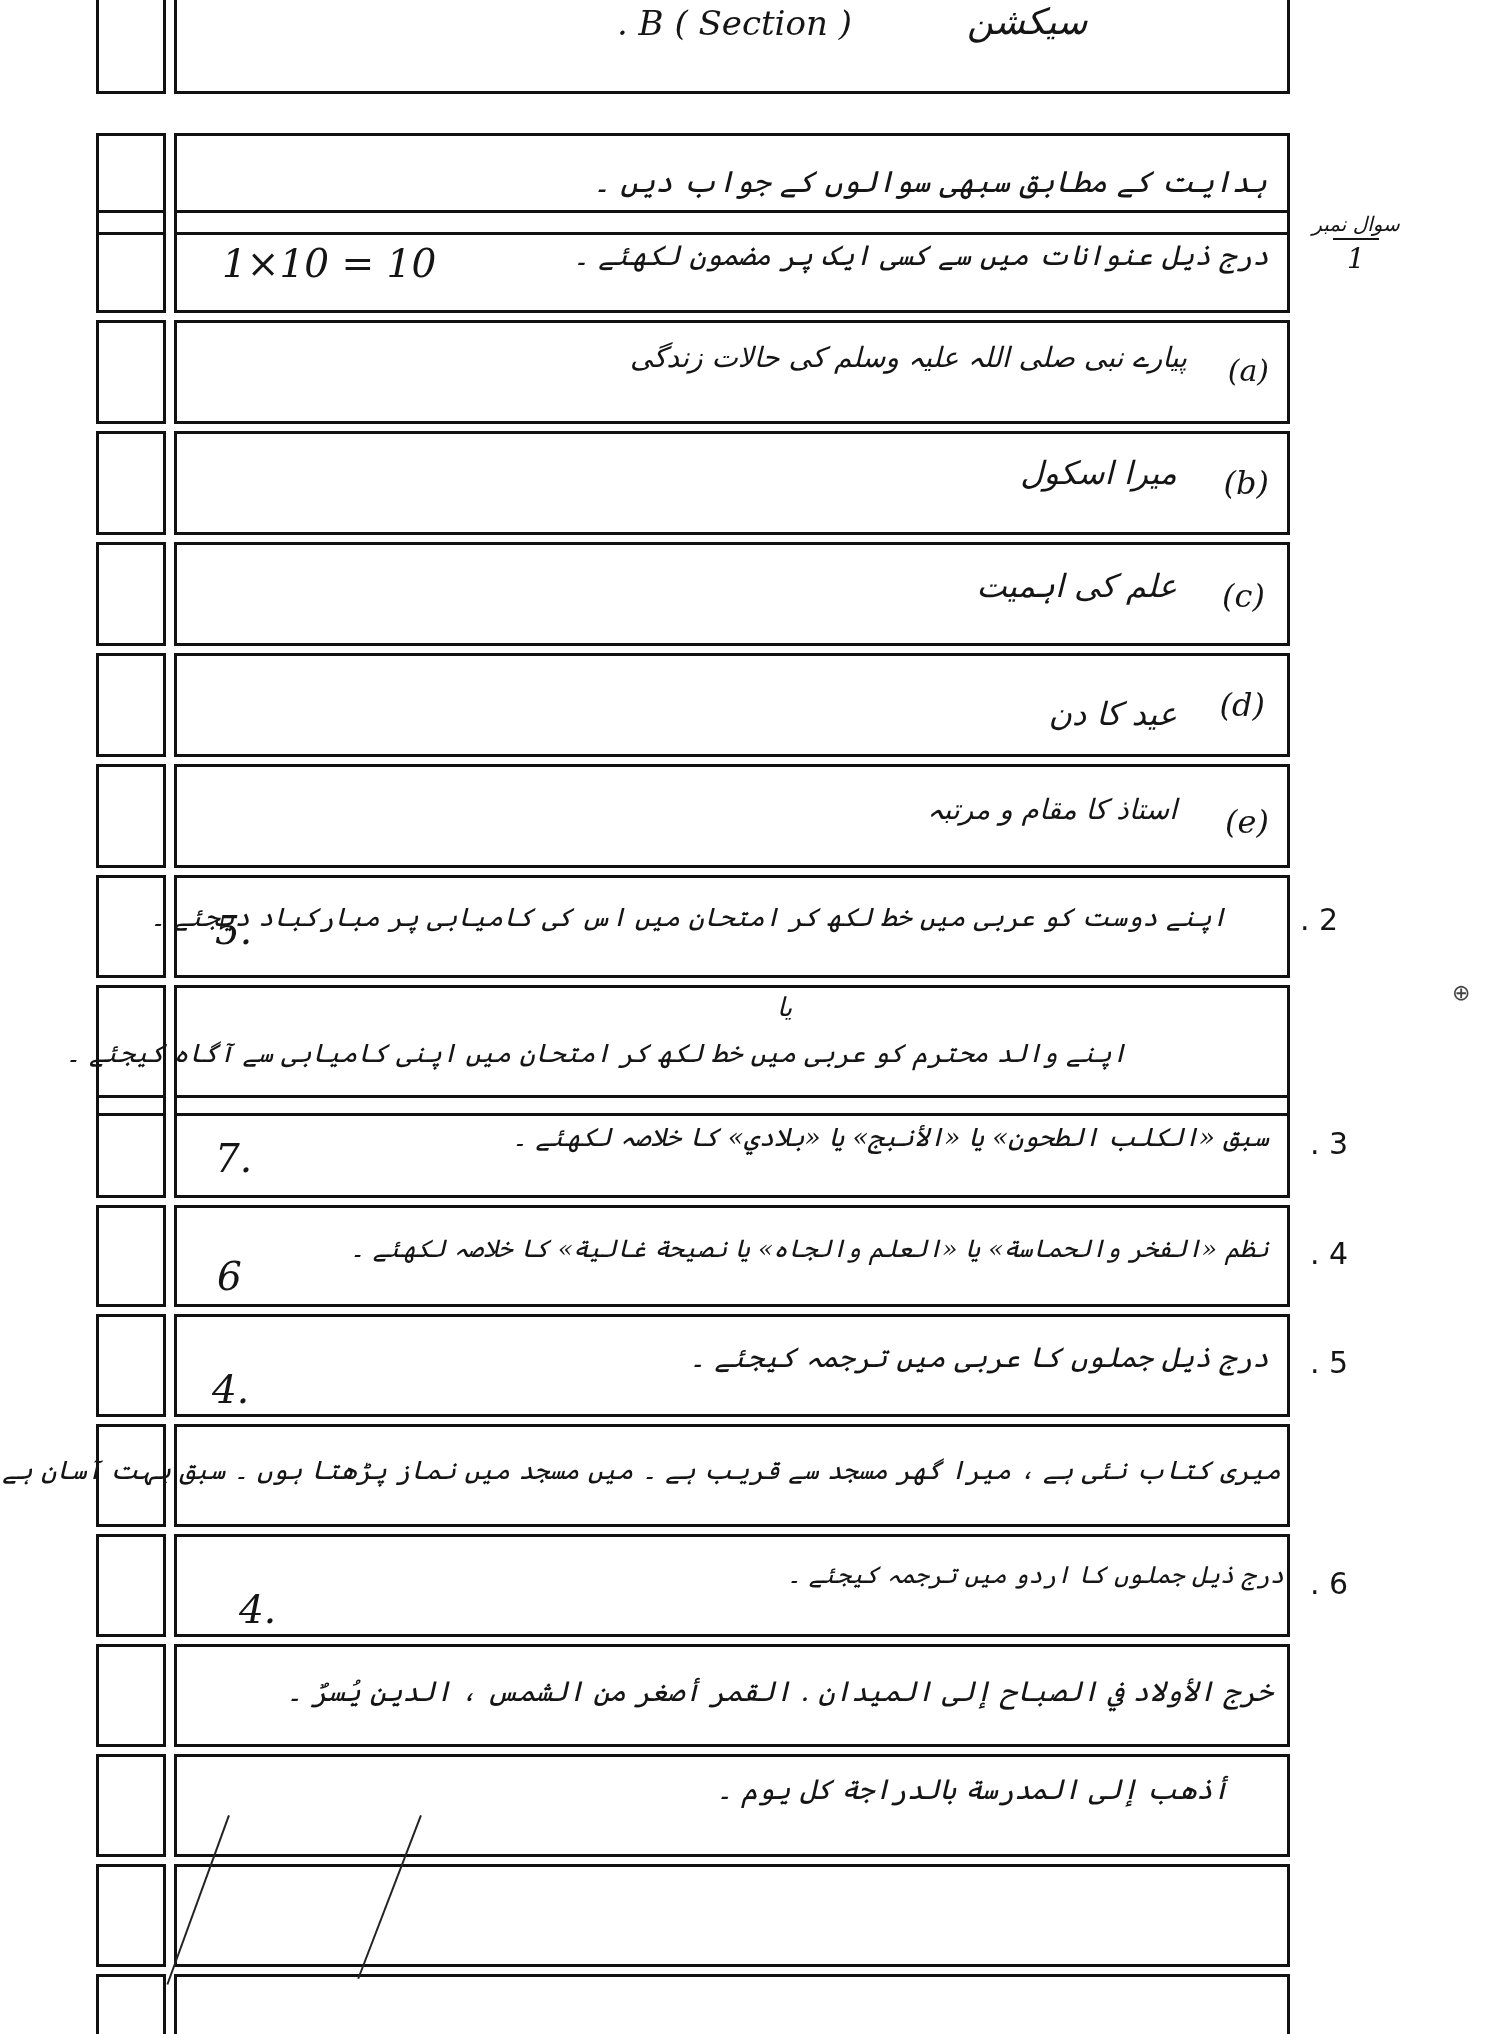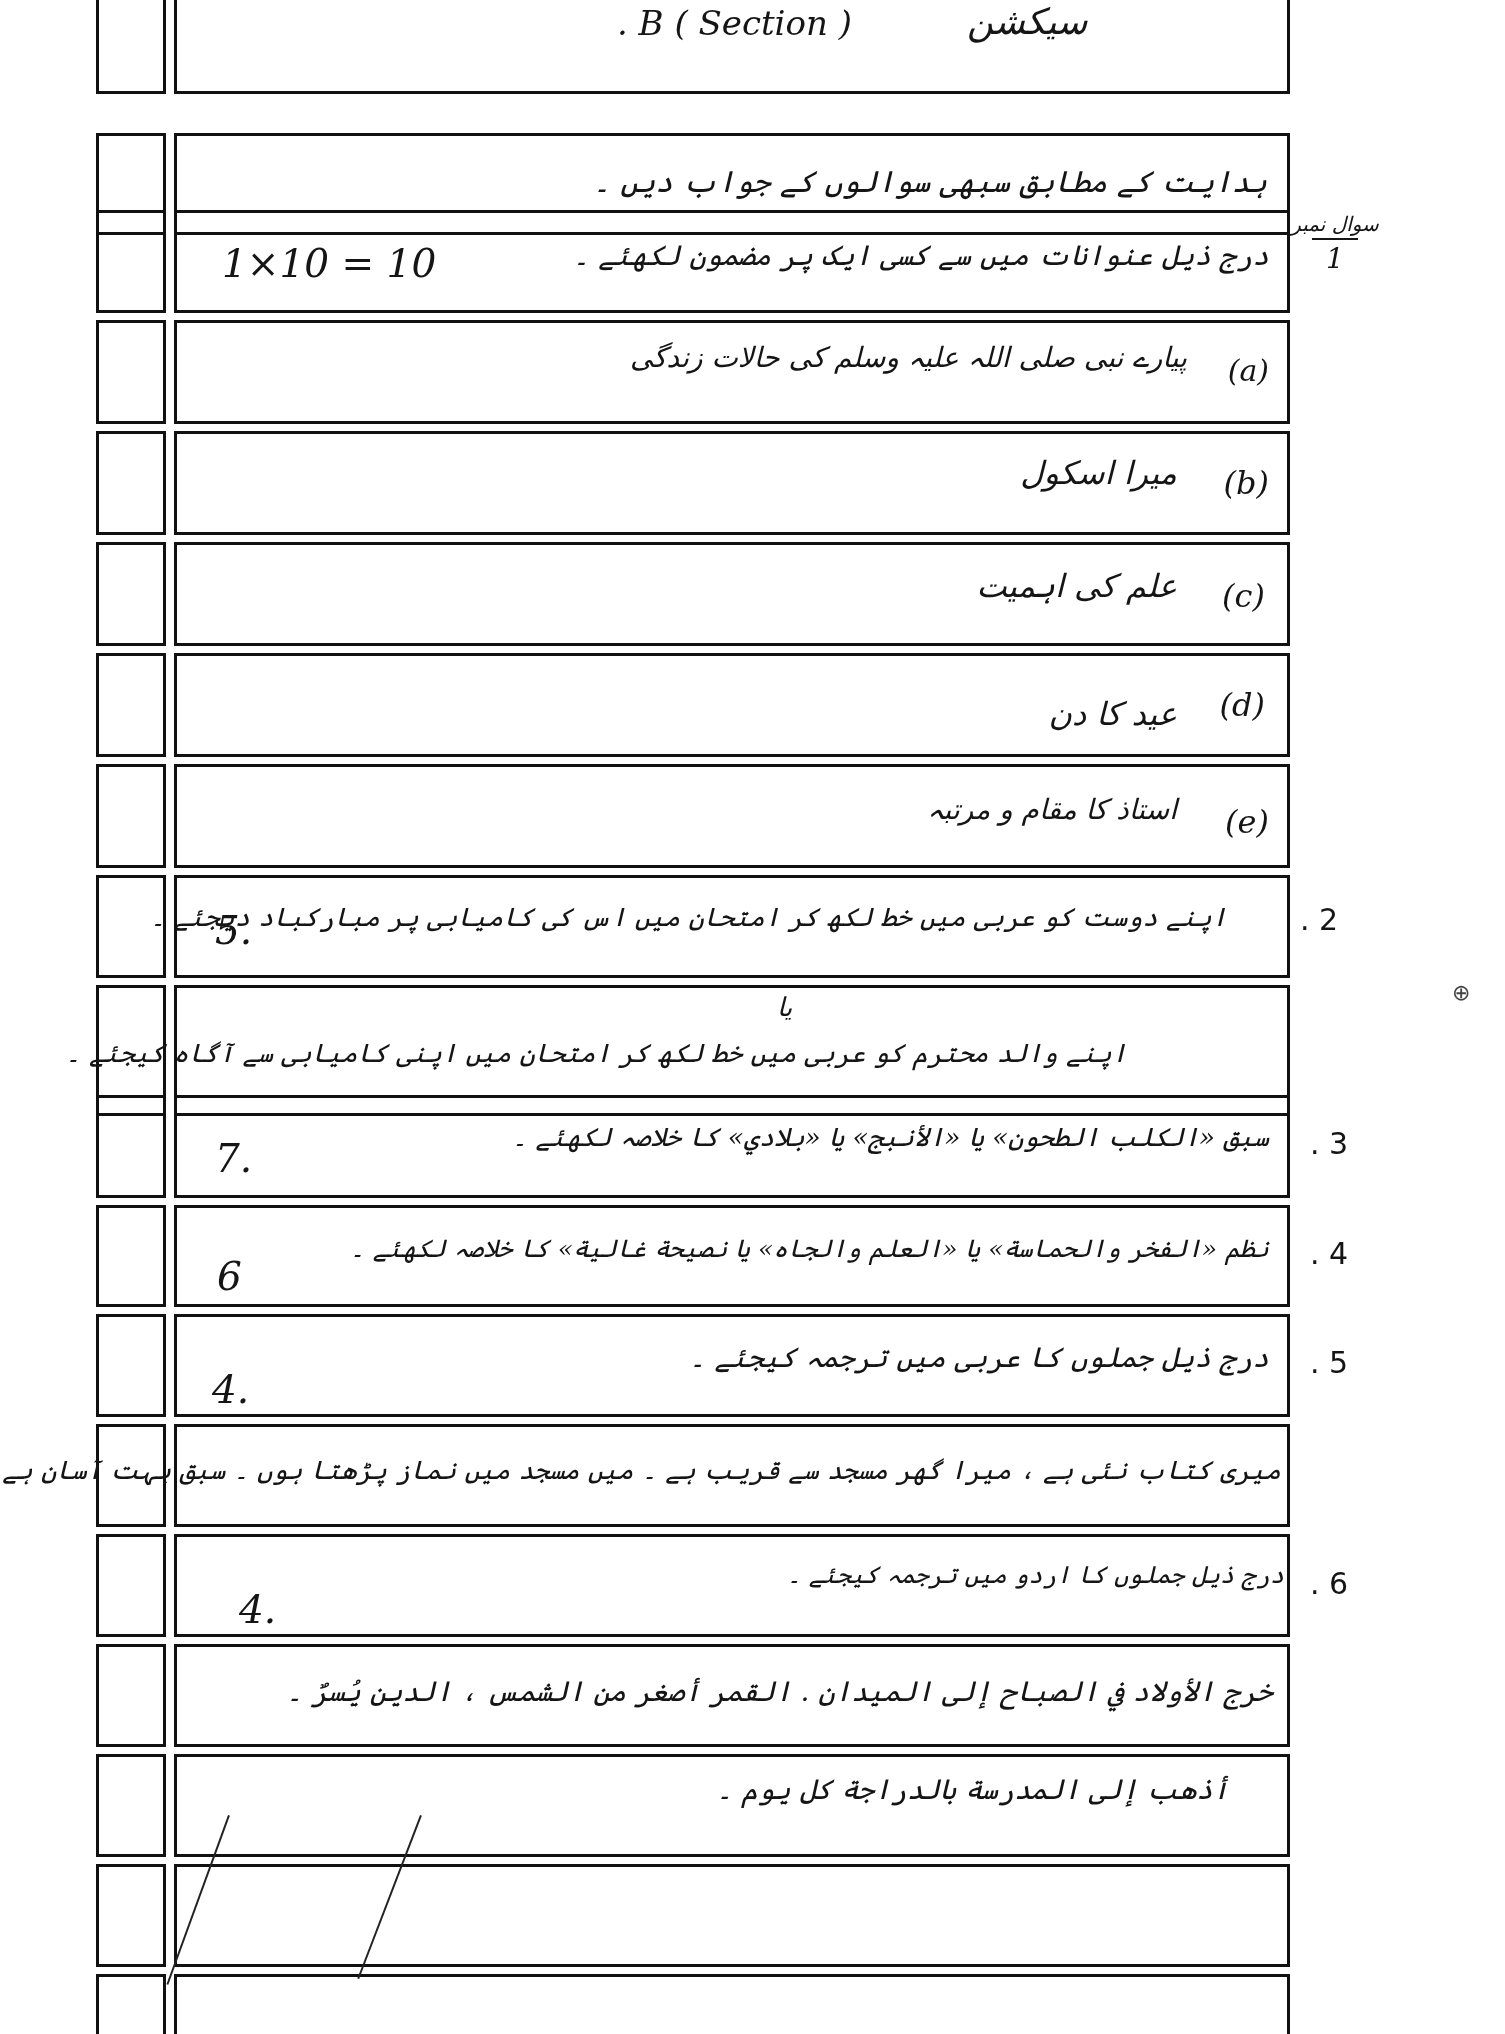--- a/index.html
+++ b/index.html
@@ -17,21 +17,21 @@
       position: absolute; left: 78px; right: 0; top: 0; bottom: 0;
       border: 3px solid #111; box-sizing: border-box;
     }
     .txt {
       position: absolute; font-family: "DejaVu Serif", serif; font-style: italic;
       color: #151515; white-space: nowrap;
     }
     .rtl { direction: rtl; }
     .mark { font-family: "DejaVu Serif", serif; font-style: italic; font-size: 39px; }
     .qnum { position: absolute; font-family: "DejaVu Sans", sans-serif; font-size: 30px; color: #151515; }
-    .margin-label { position: absolute; font-family: "DejaVu Serif", serif; font-style: italic; font-size: 20px; color:#151515; text-align:center; }
+    .margin-label { position: absolute; font-family: "DejaVu Serif", serif; font-style: italic; font-size: 20px; color:#151515; text-align:center;padding-left:21px; }
     .margin-label .line { display:block; width: 46px; height: 2px; background:#151515; margin: 2px auto; }
     .stray { position: absolute; font-size: 22px; color: #444; }
     .slash { position: absolute; width: 2px; background: #222; transform-origin: top left; }
   </style>
 </head>
 <body>
 
 <div class="sheet">
 
   <div class="row" style="top:-6px;height:100px;">

